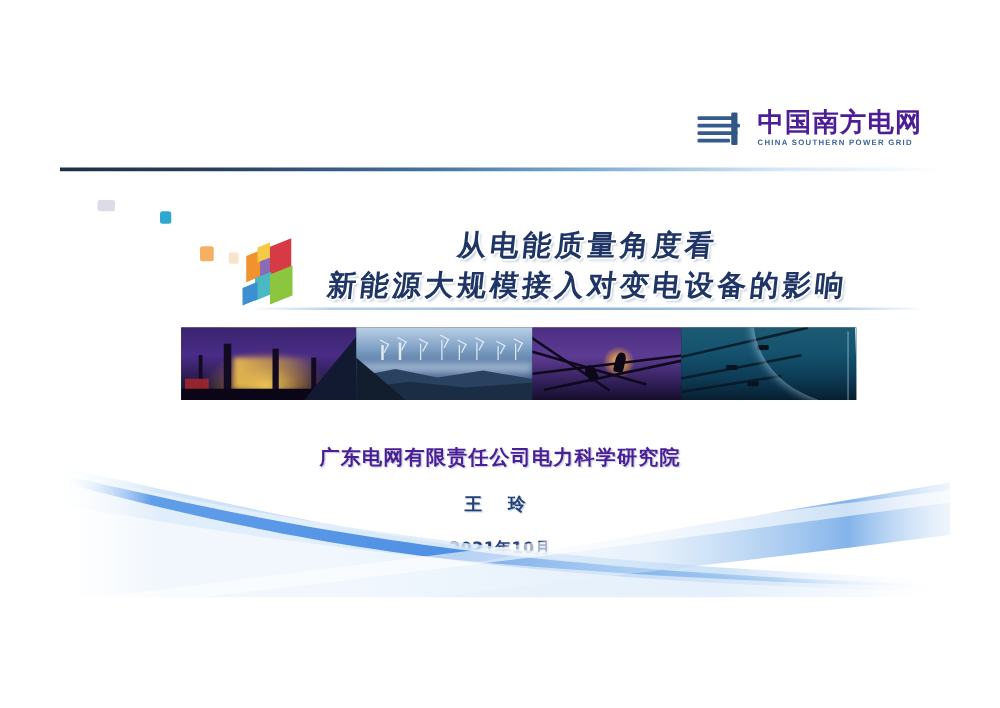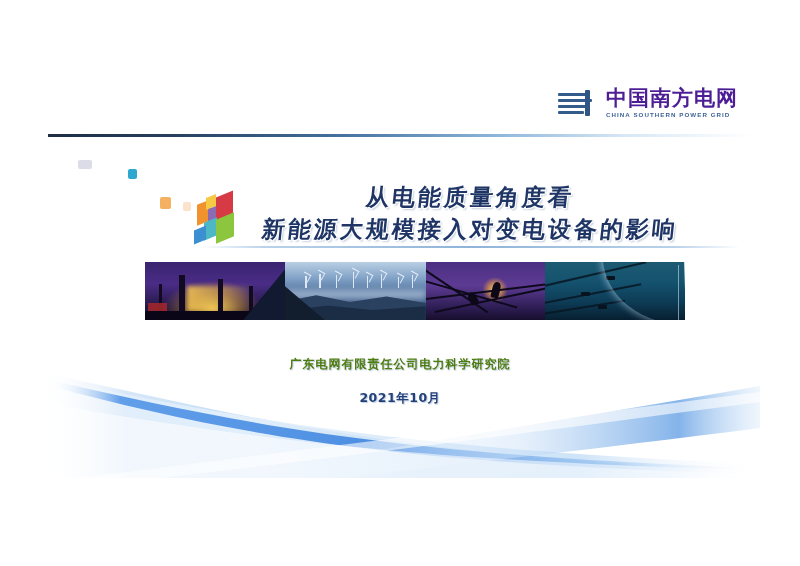--- a/index.html
+++ b/index.html
@@ -161,21 +161,21 @@
     box-shadow:-2px 0 7px rgba(200,230,255,.55);
     transform:rotate(-2deg);}
   .p4 .streak2{position:absolute;right:4%;top:6%;width:44%;height:104%;
     border-right:1.4px solid rgba(210,234,252,.55);
     border-radius:0 0 0 100%;}
 
   
   .org-block{position:absolute;left:0;top:316px;width:720px;text-align:center;}
   .org{
     font-family:Liberation Serif, serif;
-    font-size:12px;font-weight:bold;color:#4d7c0f;letter-spacing:1px;
+    font-size:16px;font-weight:bold;color:#4c1d95;letter-spacing:1px;
     text-shadow:1px 1px 1px rgba(150,170,200,.6);
   }
   .author{
     margin-top:18px;
     font-family:"DejaVu Sans","Liberation Sans",sans-serif;
     font-size:14px;font-weight:bold;color:#22407a;letter-spacing:8px;
     text-shadow:1px 1px 1px rgba(150,170,200,.6);
   }
   .date{
     margin-top:17px;
@@ -275,20 +275,21 @@
       <div class="ins" style="left:26%;top:52%;"></div>
       <div class="ins" style="left:38%;top:74%;"></div>
       <div class="streak"></div>
       <div class="streak2"></div>
     </div>
 
   </div>
 
   <div class="org-block">
     <div class="org">广东电网有限责任公司电力科学研究院</div>
+    <div class="author">王 玲</div>
     <div class="date">2021年10月</div>
   </div>
 
   <div class="swoosh">
     <svg width="720" height="110" viewBox="0 0 720 110" preserveAspectRatio="none">
       <defs>
         <linearGradient id="g1" x1="0" y1="0" x2="1" y2="0">
           <stop offset="0" stop-color="#ffffff" stop-opacity="0"></stop>
           <stop offset="0.12" stop-color="#cfe3f8" stop-opacity=".85"></stop>
           <stop offset="0.5" stop-color="#9cc6ee" stop-opacity=".8"></stop>

